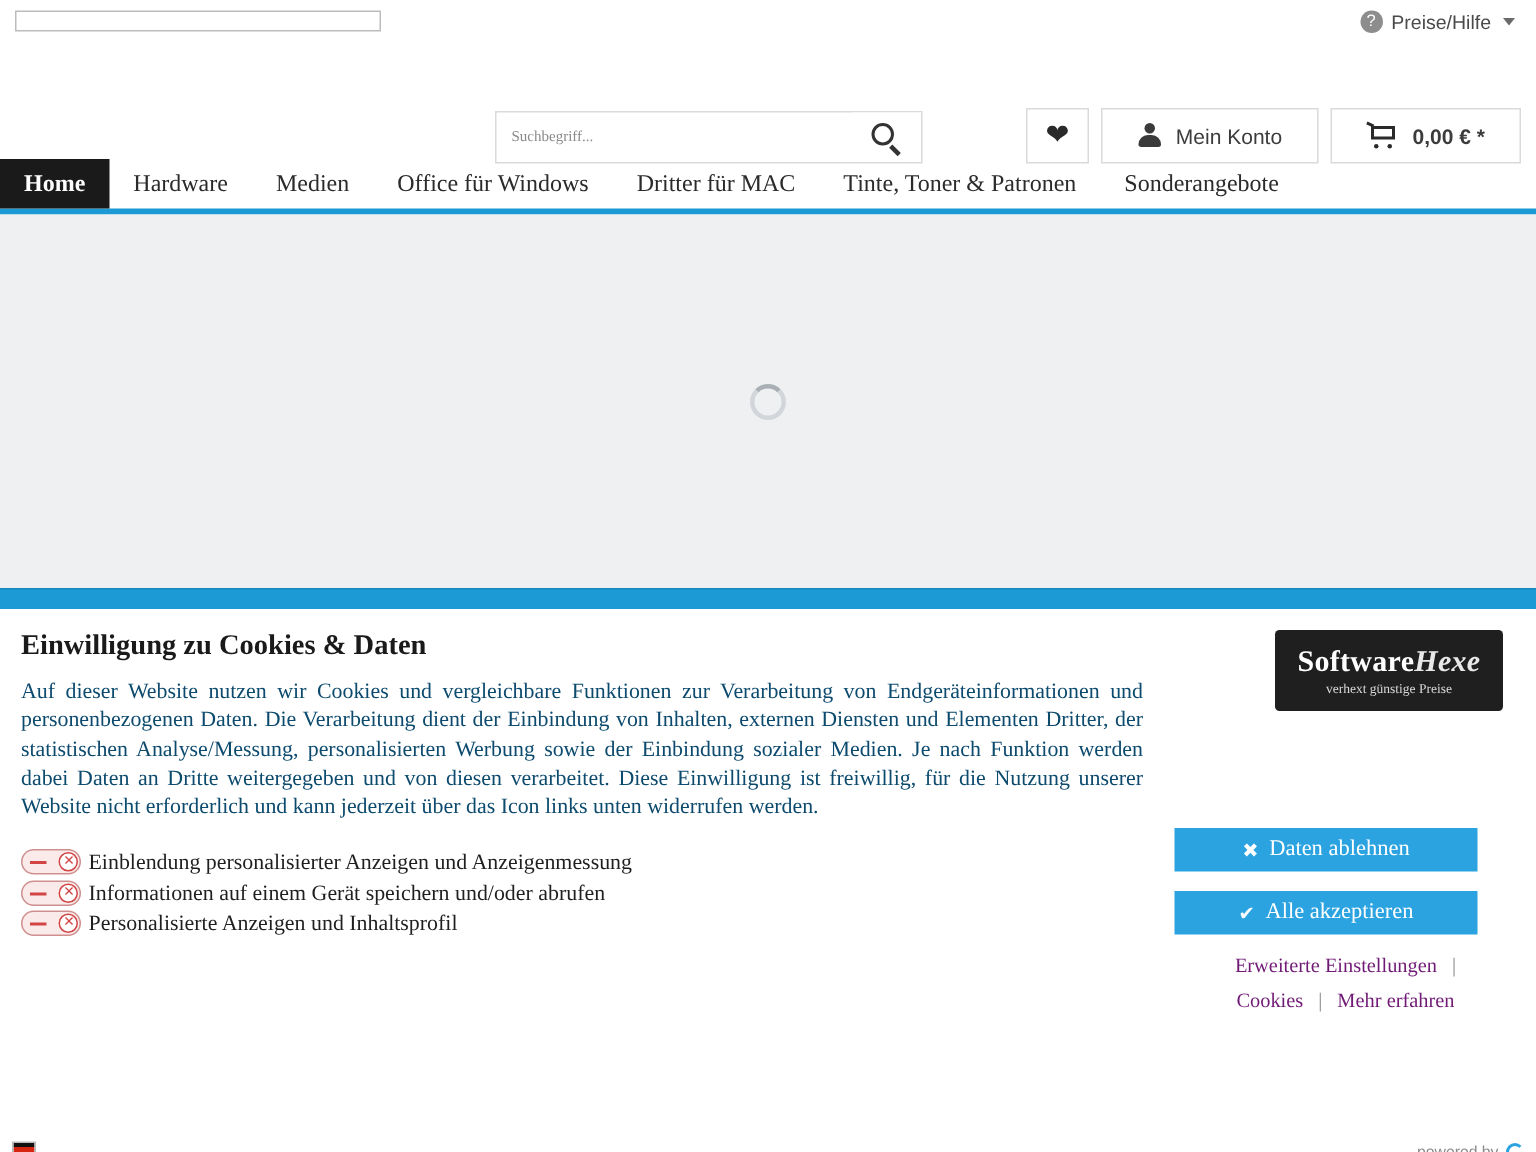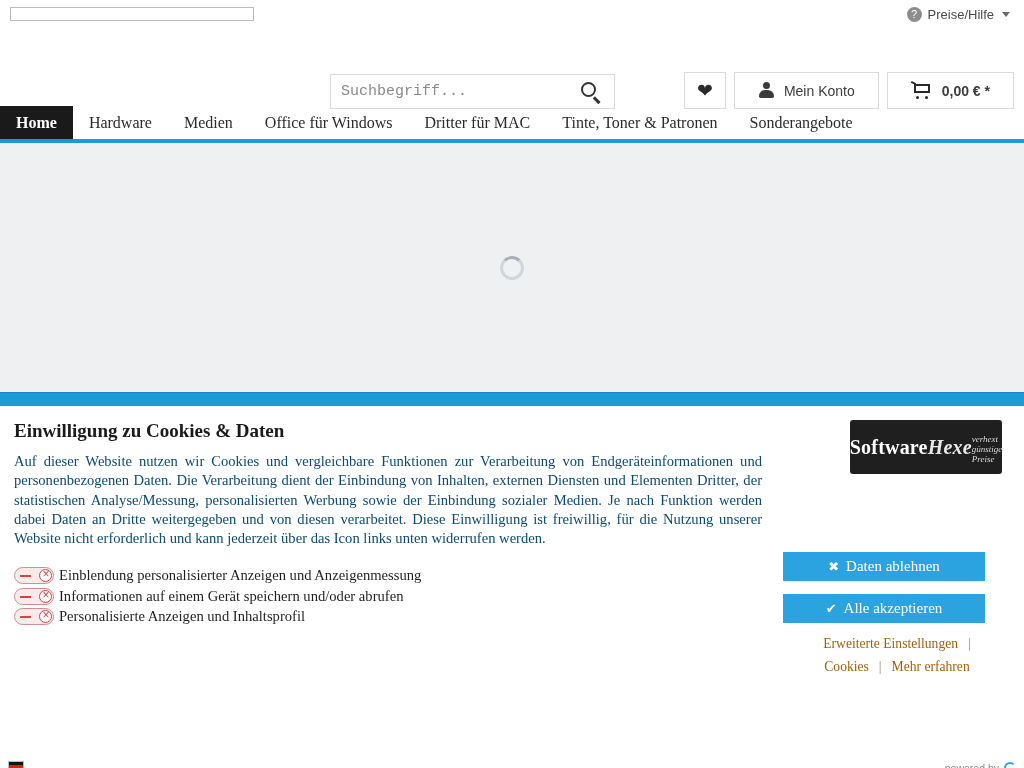--- a/index.html
+++ b/index.html
@@ -59,22 +59,22 @@
     width: 285px; height: 35px;
     border: 1px solid #dadada;
     background: #fff;
     display: flex; align-items: center;
   }
   .search-input {
     flex: 1;
     border: 0; outline: none;
     height: 33px;
     padding: 0 10px;
-    font-family: Liberation Mono, monospace;
-    font-size: 15px;
+    font-family: Liberation Serif, serif;
+    font-size: 10px;
     color: #404040;
     background: transparent;
   }
   .search-input::placeholder { color: #8a8a8a; }
   .search-btn {
     width: 46px; height: 33px;
     background: #fff;
     border: 0; border-left: 0;
     cursor: pointer;
     display: flex; align-items: center; justify-content: center;
@@ -254,35 +254,35 @@
   .consent-right {
     position: absolute;
     left: 783px; top: 14px;
     width: 228px;
   }
   .logo-box {
     width: 152px; height: 54px;
     background: #1f1f1f;
     border-radius: 3px;
     margin-left: 67px;
-    display: flex; flex-direction: row;
+    display: flex; flex-direction: column;
     align-items: center; justify-content: center;
     color: #fff;
     overflow: hidden;
   }
   .logo-main {
     font-family: "Liberation Serif", serif;
     font-size: 20px; font-weight: bold;
     letter-spacing: 0.2px;
     line-height: 1;
   }
   .logo-main .hexe { color: #e8e8e8; font-style: italic; }
   .logo-sub {
     font-family: "Liberation Serif", serif;
-    font-size: 9px; font-style: italic;
+    font-size: 9px; 
     color: #d8d8d8;
     margin-top: 3px;
   }
   .btn-primary {
     width: 202px; height: 29px;
     background: #2aa3e0;
     color: #fff;
     border: 0;
     font-family: "Liberation Serif", serif;
     font-size: 15px;
@@ -293,21 +293,21 @@
   }
   .btn-primary .ic { font-size: 13px; }
   .links-row {
     display: flex; align-items: center; justify-content: center;
     gap: 10px;
     font-family: "Liberation Serif", serif;
     font-size: 13.6px;
     color: #1f6fa8;
     margin-bottom: 7px;
   }
-  .links-row a { color: #a16207; text-decoration: none; cursor: pointer; }
+  .links-row a { color: #701a75; text-decoration: none; cursor: pointer; }
   .links-row .sep { color: #8a8a8a; }
 
   
   .flag {
     position: absolute;
     left: 8px; bottom: 12px;
     width: 16px; height: 11px;
     background: linear-gradient(to bottom, #111 0 33%, #d62612 33% 66%, #f5c211 66% 100%);
     border: 1px solid #bbb;
   }

